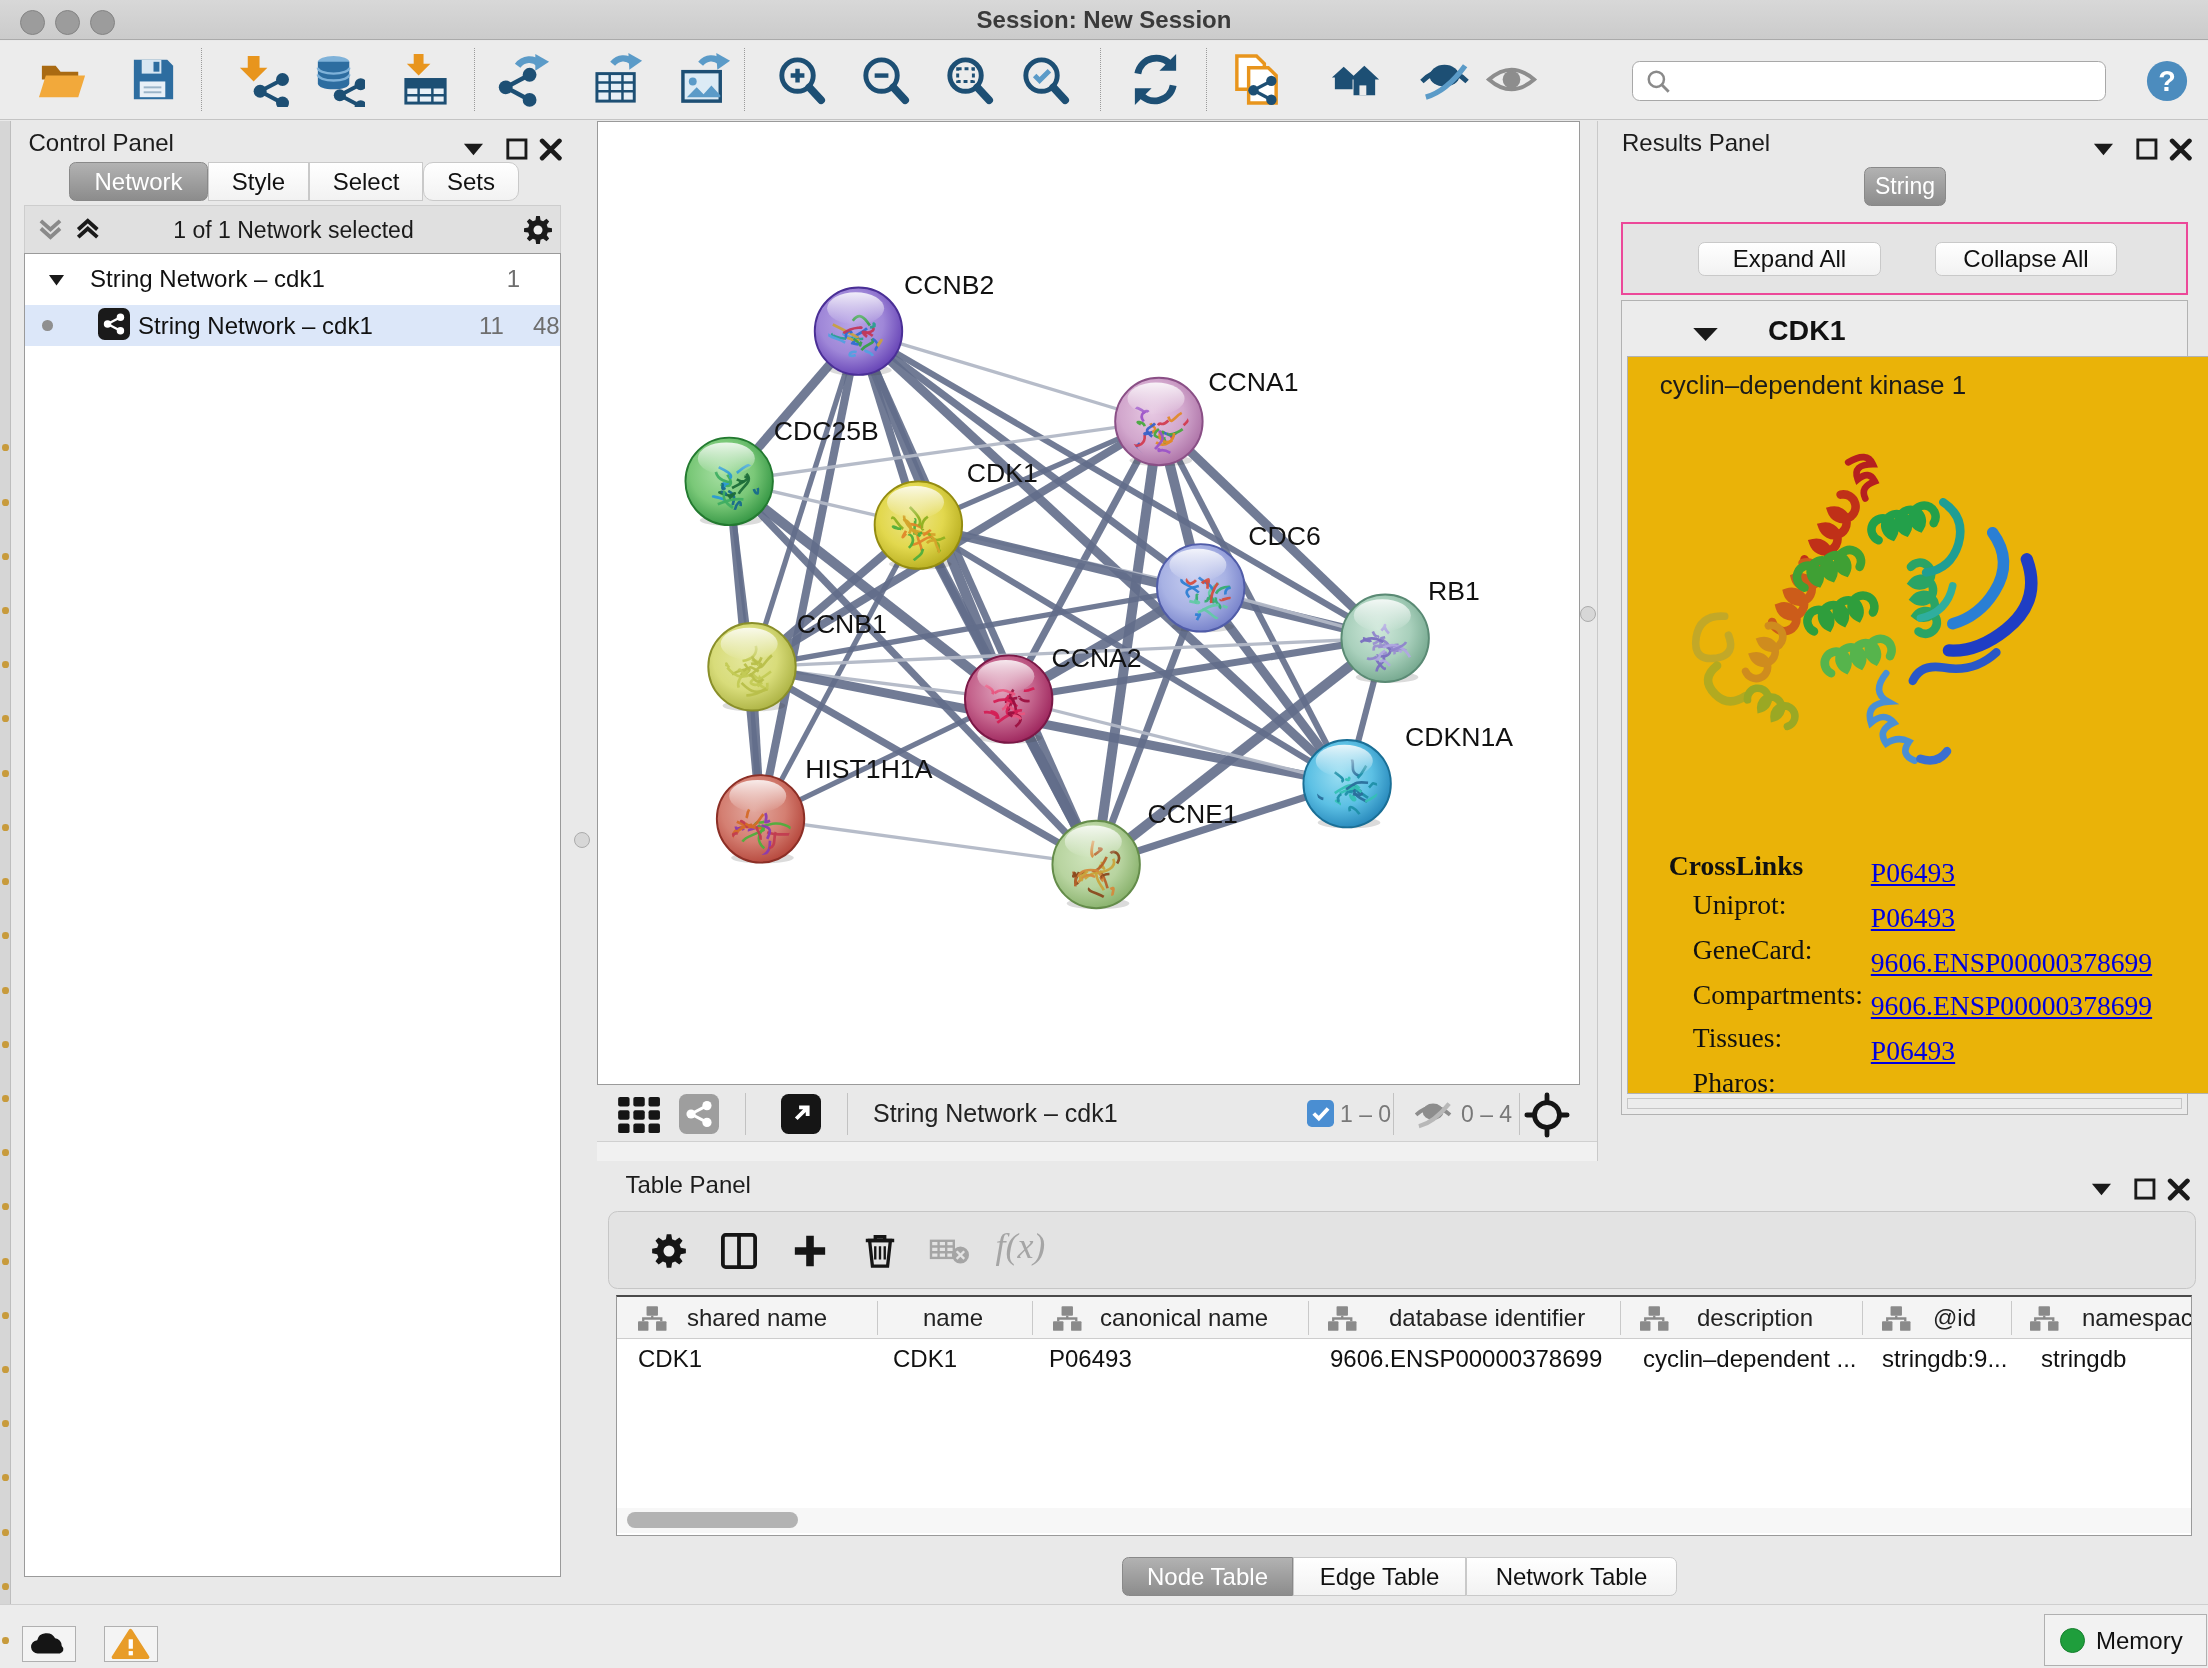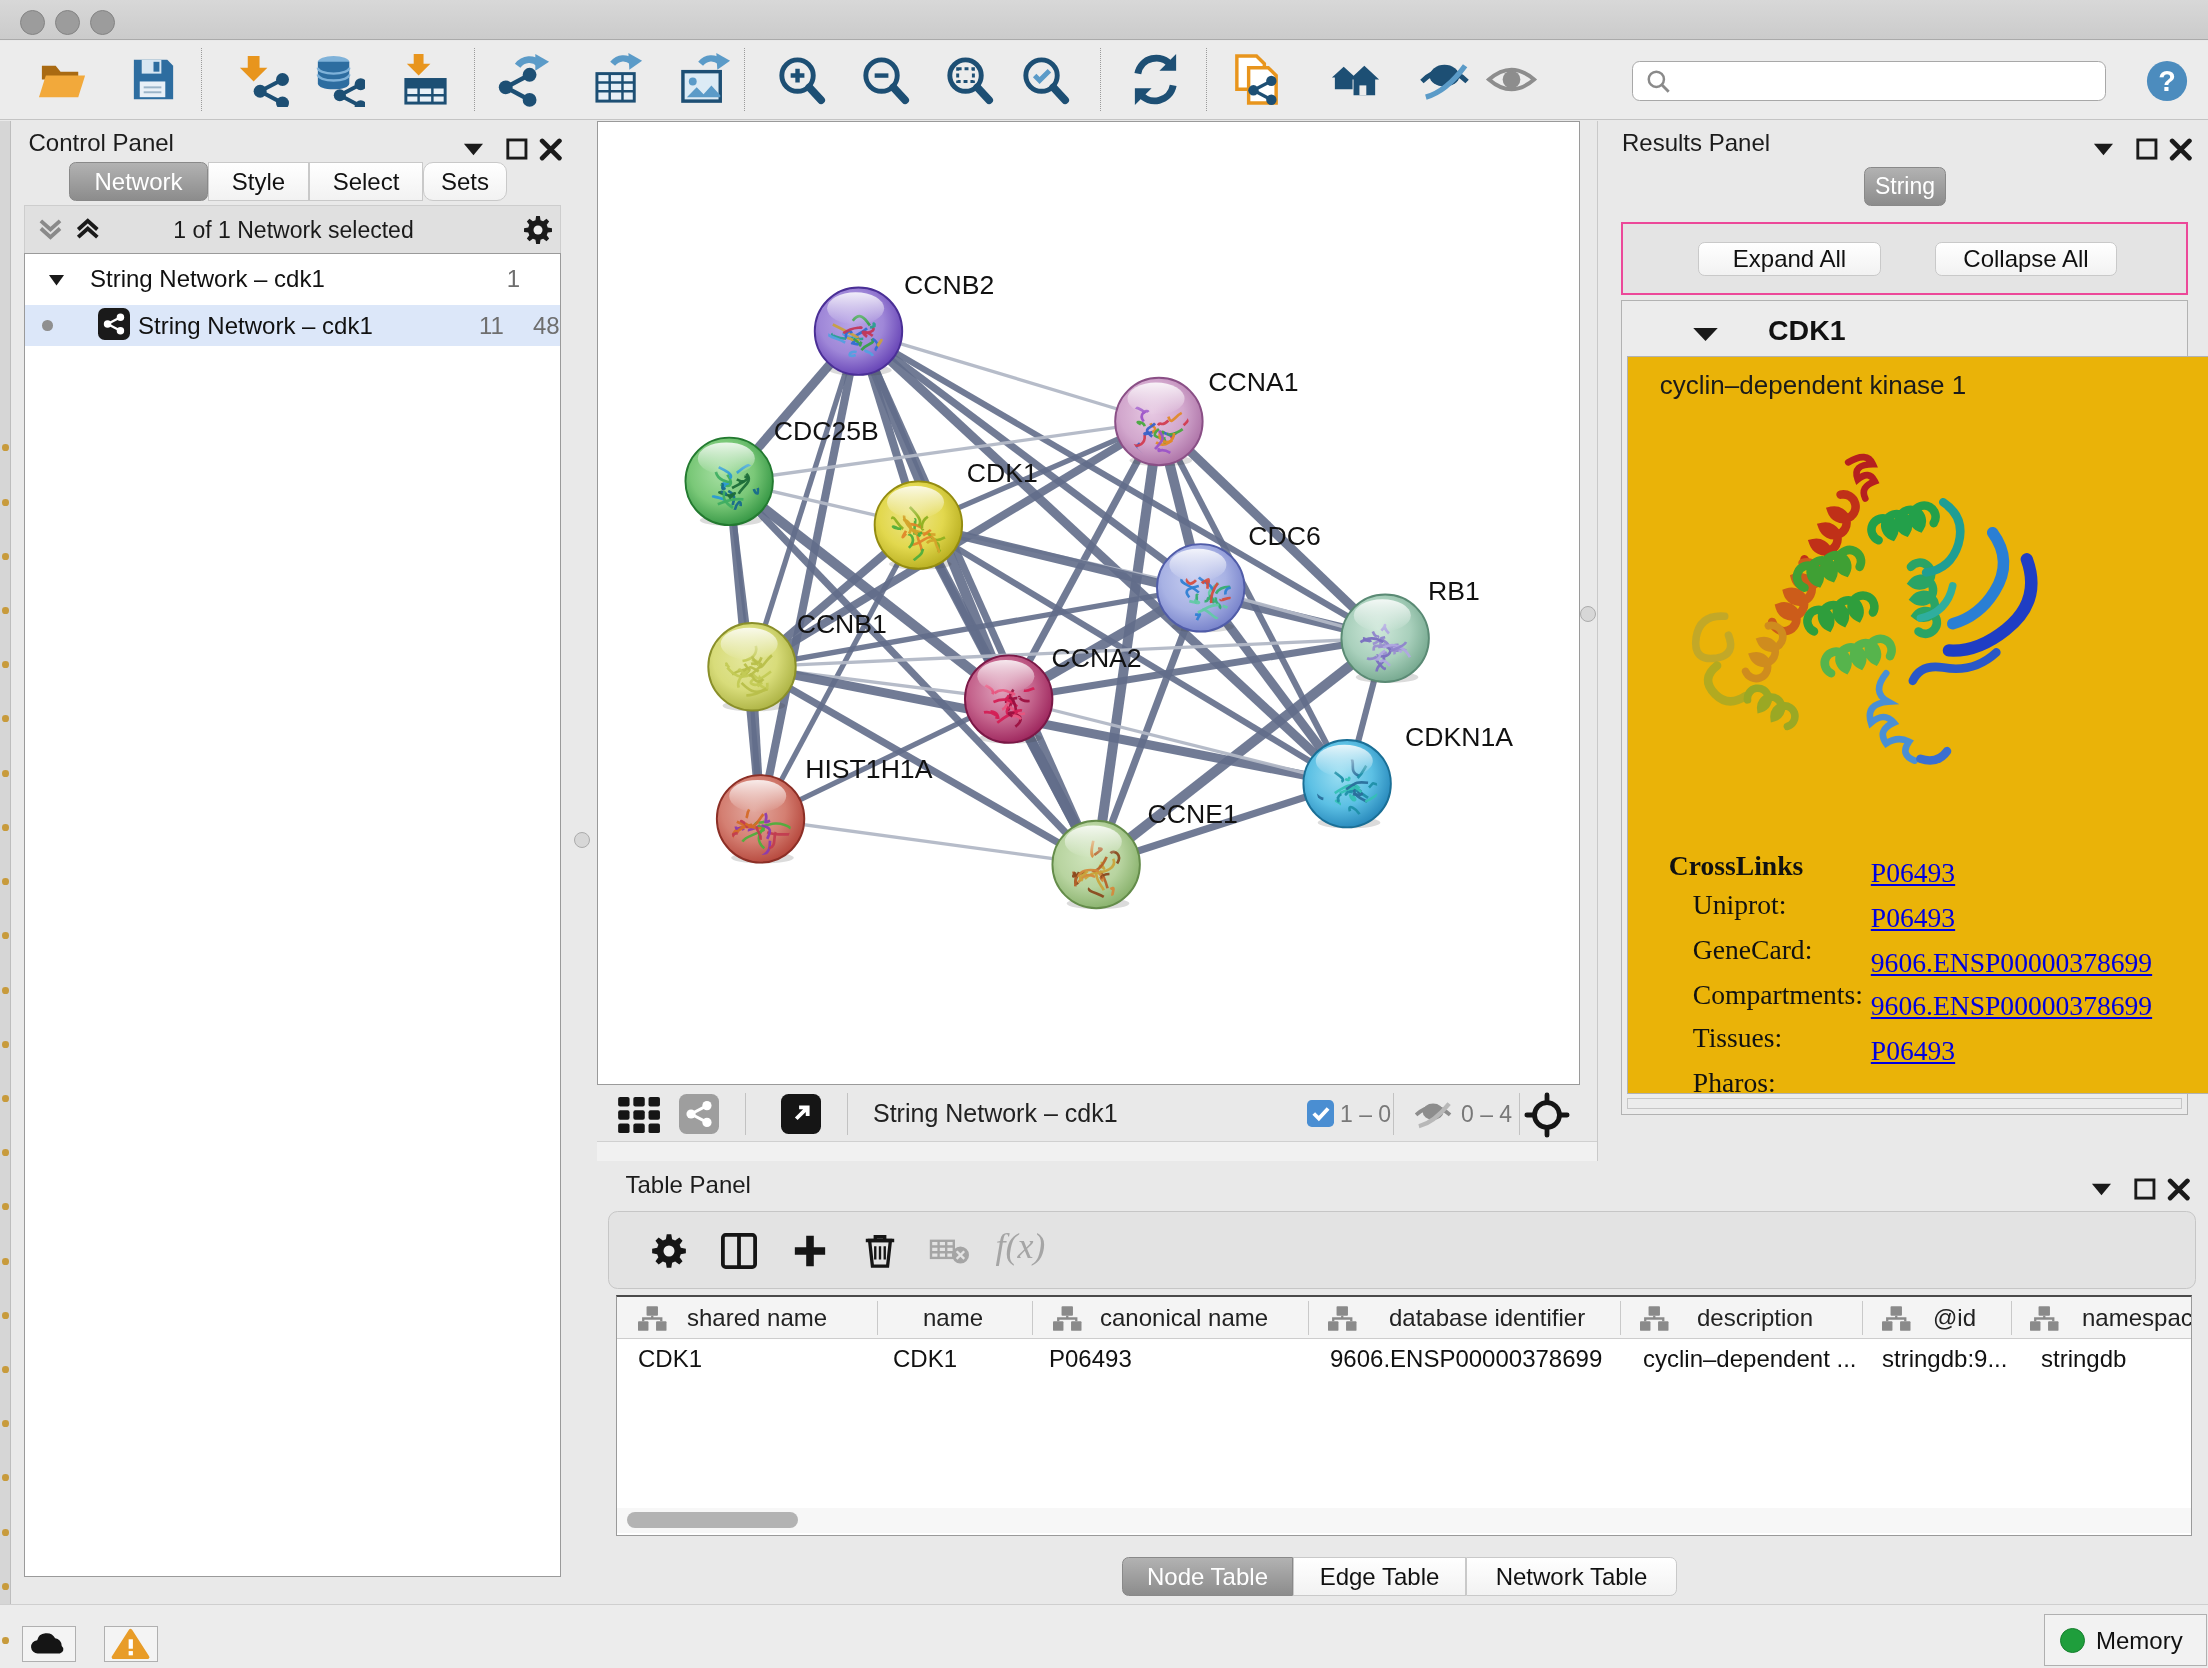--- a/index.html
+++ b/index.html
@@ -8,20 +8,21 @@
 .graybtn { position:absolute; background:linear-gradient(#b2b2b2,#8c8c8c); border:1px solid #898989; border-radius:6.7px; text-align:center; font-size:24px; color:#fff; }
 .crosstext { font-family:"Liberation Serif",serif; font-size:27.6px; color:#111;margin-top:32px; }
 a.lnk { color:#0000e0; text-decoration:underline; font-family:"Liberation Serif",serif; font-size:27.6px; }
 </style></head>
 <body>
 
 <div class="abs" style="left:0;top:0;width:2208px;height:40px;background:linear-gradient(#d8d8d8,#cbcbcb);border-bottom:1px solid #aaa">
   <div class="abs" style="left:20px;top:9.5px;width:25px;height:25px;border-radius:50%;background:#9c9c9c;border:1px solid #848484"></div>
   <div class="abs" style="left:55px;top:9.5px;width:25px;height:25px;border-radius:50%;background:#9c9c9c;border:1px solid #848484"></div>
   <div class="abs" style="left:90px;top:9.5px;width:25px;height:25px;border-radius:50%;background:#9c9c9c;border:1px solid #848484"></div>
+  <div class="abs" style="left:0;top:5.7px;width:2208px;text-align:center;font-size:24px;font-weight:700;color:#3a3a3a">Session: New Session</div>
 </div>
 
 <div class="abs" style="left:0;top:41px;width:2208px;height:79px;background:#ececec;border-bottom:1px solid #c4c4c4">
 <svg style="position:absolute;left:36px;top:11.4px" width="55" height="55" viewBox="0 0 56 56">
       <path d="M6 14 h14 l5 6 h18 v8 H6 z" fill="#a96a12"></path>
 <path d="M10 24 h40 l-7 22 H3 z" fill="#f2a93b"></path>
     </svg>
     <svg style="position:absolute;left:126px;top:11.4px" width="55" height="55" viewBox="0 0 56 56">
       <path d="M8 8 h34 l6 6 v34 H8 z" fill="#2d6da0"></path>
 <rect x="16" y="8" width="20" height="14" fill="#d7e6f2"></rect>
@@ -182,21 +183,21 @@
   <div class="panel-title abs" style="left:28.5px;top:7.6px">Control Panel</div>
   <svg class="abs" style="left:462px;top:17px" width="105" height="23" viewBox="0 0 110 24">
     <path d="M2 6 l10 12 10 -12 z" fill="#1a1a1a"></path>
     <rect x="48" y="2" width="19" height="19" fill="none" stroke="#1a1a1a" stroke-width="3"></rect>
     <path d="M84 3 l18 18 m0 -18 l-18 18" stroke="#1a1a1a" stroke-width="5" stroke-linecap="round"></path>
   </svg>
 
   <div class="graybtn" style="left:69px;top:41px;width:139px;height:39px;line-height:37px">Network</div>
   <div class="wbtn" style="left:208px;top:41px;width:101px;height:39px;line-height:37px;border-radius:0">Style</div>
   <div class="wbtn" style="left:309px;top:41px;width:114px;height:39px;line-height:37px;border-radius:0">Select</div>
-  <div class="wbtn" style="left:423px;top:41px;width:84px;height:39px;line-height:37px;border-radius:10px">Sets</div>
+  <div class="wbtn" style="left:423px;top:41px;width:96px;height:39px;line-height:37px;border-radius:10px">Sets</div>
 
   <div class="abs" style="left:24px;top:84px;width:537px;height:49px;background:#e0e0e0;border:1px solid #cdcdcd">
     <svg class="abs" style="left:13.3px;top:11.4px" width="67" height="25" viewBox="0 0 70 26">
       <g fill="none" stroke="#8a8a8a" stroke-width="4">
           <path d="M3 4 l10 9 10 -9 M3 12 l10 9 10 -9"></path>
         </g>
       <g fill="none" stroke="#1a1a1a" stroke-width="4">
           <path d="M42 13 l10 -9 10 9 M42 21 l10 -9 10 9"></path>
         </g>
     </svg>

